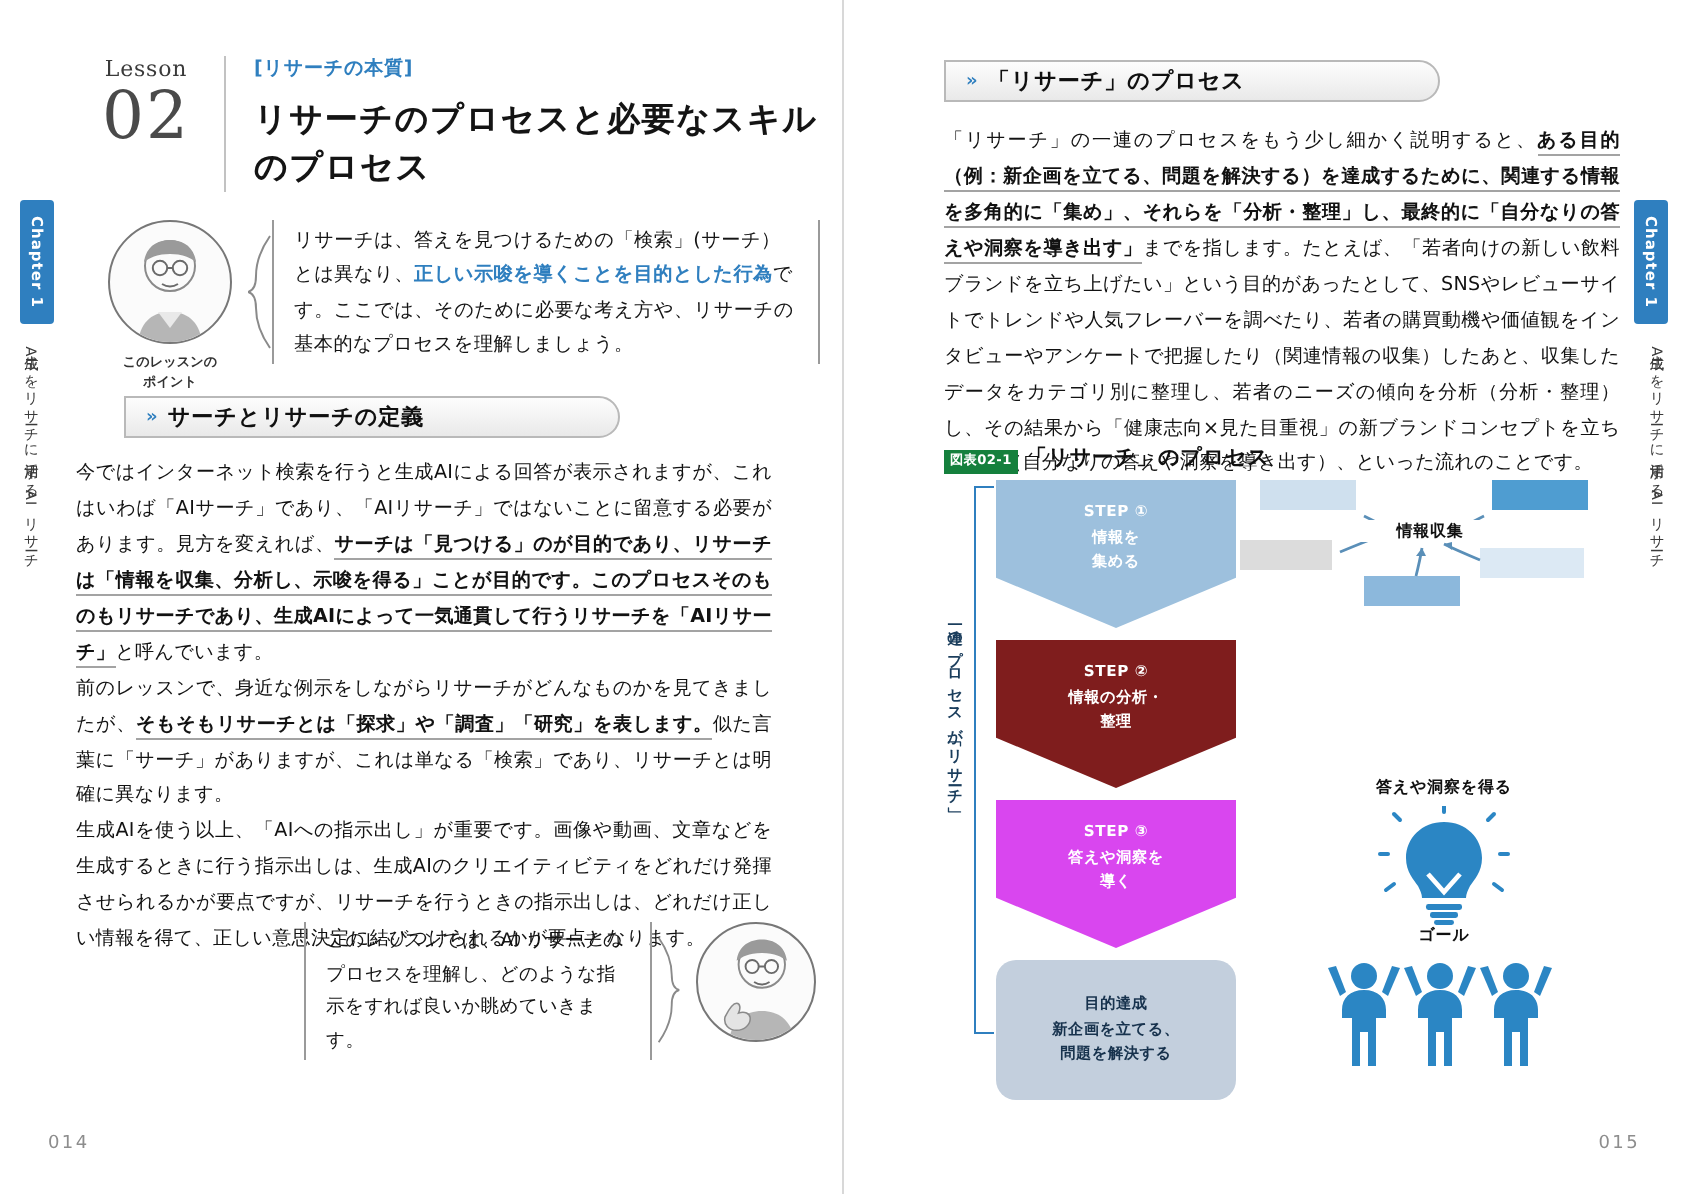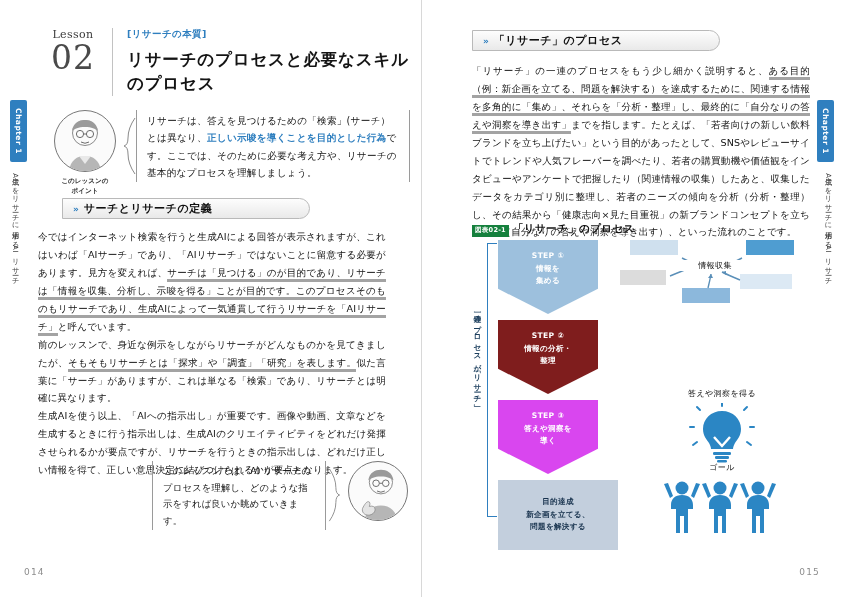--- a/index.html
+++ b/index.html
@@ -190,22 +190,22 @@
   .body-copy {
     position: absolute;
     font-size: 9.55px;
     line-height: 1.88;
     color: #121212;
     letter-spacing: 0.15px;
     text-align: justify;
   }
   .body-copy p { margin: 0; }
   .u-mark {
-    font-weight: normal;
-    border-bottom: 3px solid #a3a3a3;
+    font-weight: bold;
+    border-bottom: 1px solid #a3a3a3;
     padding-bottom: 1px;
     margin-top: 39px;
   }
 
   
   .point-block-2 {
     position: absolute;
     left: 152px; top: 461px;
     display: flex;
     align-items: flex-start;
@@ -242,21 +242,21 @@
     letter-spacing: 0.4px;
   }
 
   .flow {
     position: absolute;
     left: 498px; top: 240px;
     width: 120px;
   }
   .chev-box {
     position: relative;
-    width: 100px;
+    width: 120px;
     color: #ffffff;
     text-align: center;
     font-size: 7.6px;
     font-weight: bold;
     line-height: 1.65;
     letter-spacing: 0.3px;
     display: flex;
     align-items: center;
     justify-content: center;
     box-sizing: border-box;
@@ -270,20 +270,21 @@
     color: #17324d;
     margin-top: 6px;
     display: flex;
     flex-direction: column;
     align-items: center;
     justify-content: center;
     font-size: 7.6px;
     font-weight: bold;
     line-height: 1.7;
     letter-spacing: 0.3px;
+    border-radius: 10px;
   }
 
   .flow-bracket {
     position: absolute;
     left: 487px; top: 243px;
     width: 9px; height: 272px;
     border-left: 1.2px solid #2f7fbf;
     border-top: 1.2px solid #2f7fbf;
     border-bottom: 1.2px solid #2f7fbf;
   }
@@ -295,21 +296,21 @@
     font-weight: bold;
     color: #1a3d5c;
     letter-spacing: 1px;
     white-space: nowrap;
   }
 
   
   .ill { position: absolute; }
   .ill-label {
     font-size: 8px;
-    font-weight: normal;
+    font-weight: bold;
     color: #101010;
     text-align: center;
     letter-spacing: 0.4px;
   }
 
   .pagenum {
     position: absolute;
     bottom: 20px;
     font-size: 9px;
     color: #8d8d8d;

